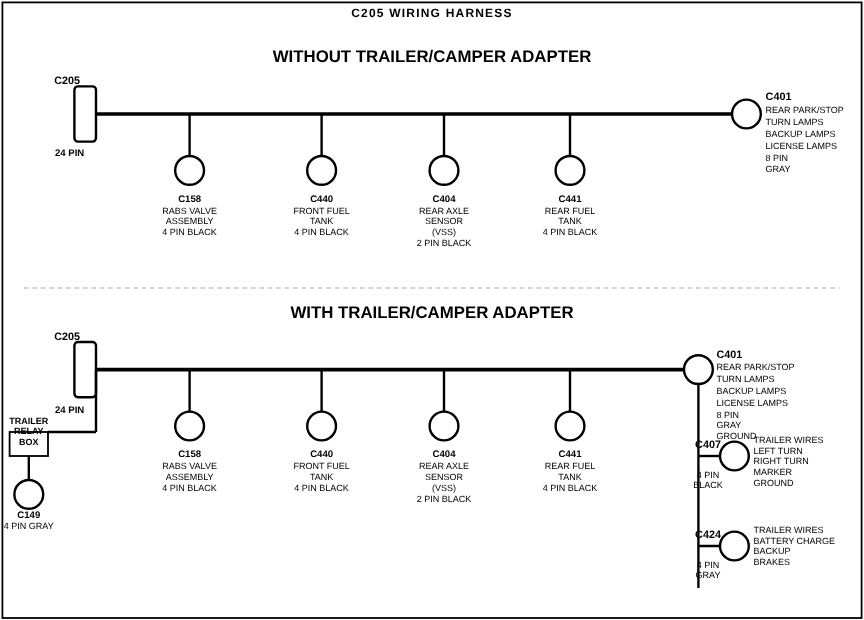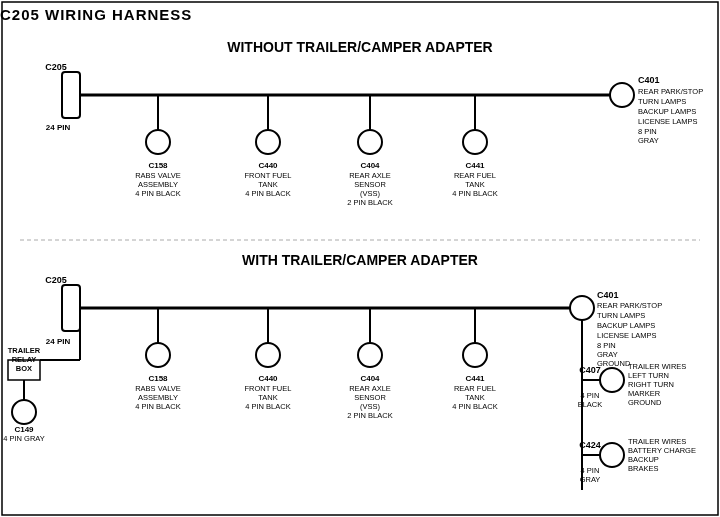--- a/index.html
+++ b/index.html
@@ -11,21 +11,22 @@
       font-size: 9px;
       position: relative;
       overflow: hidden;
     }
     .diagram-container {
       width: 720px;
       height: 517px;
       position: relative;
     }
     .main-title {
-      font-size: 15px;
+      text-align: center;
+      font-size: 10px;
       font-weight: bold;
       padding-top: 6px;
       letter-spacing: 1px;
     }
     svg {
       position: absolute;
       top: 0;
       left: 0;
       width: 720px;
       height: 517px;

